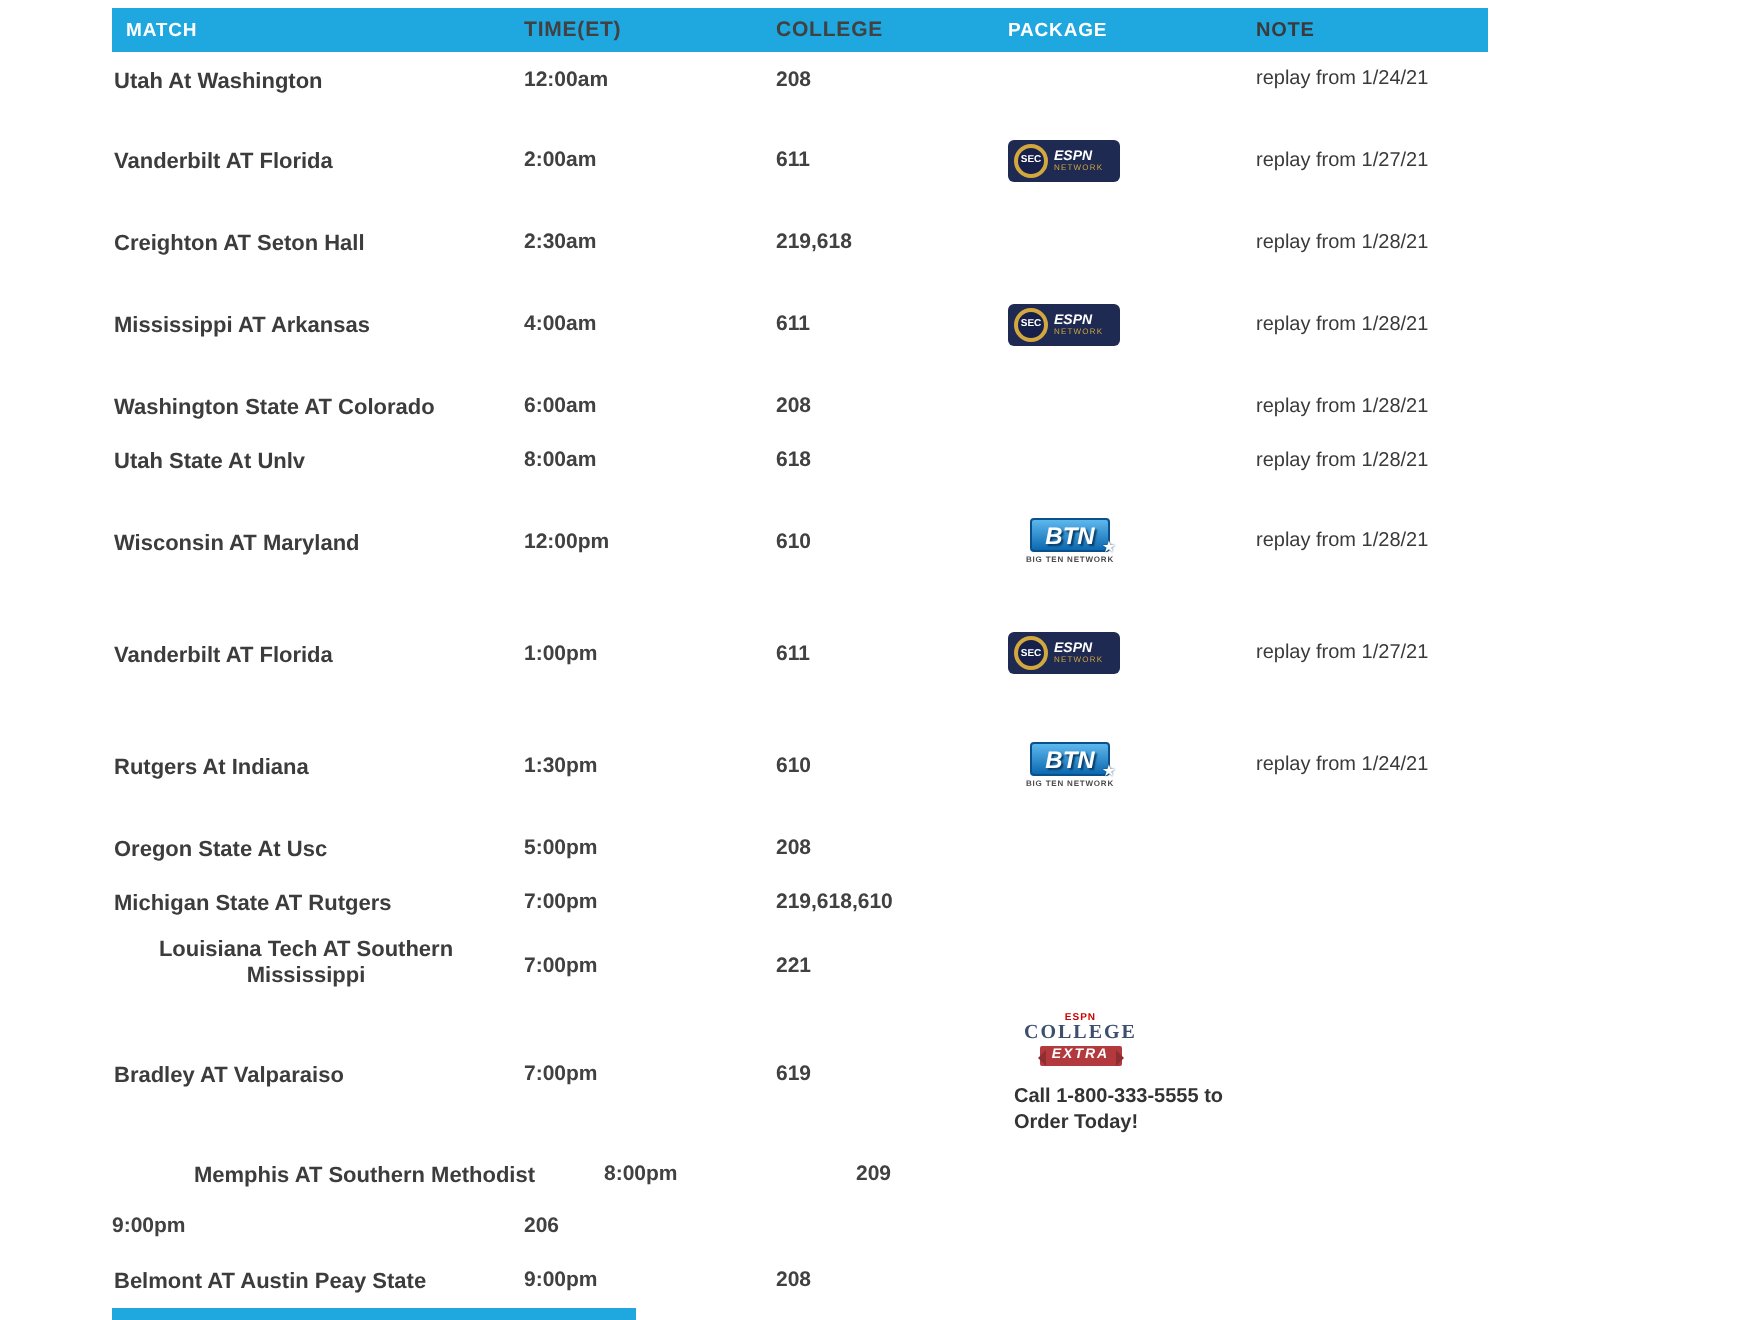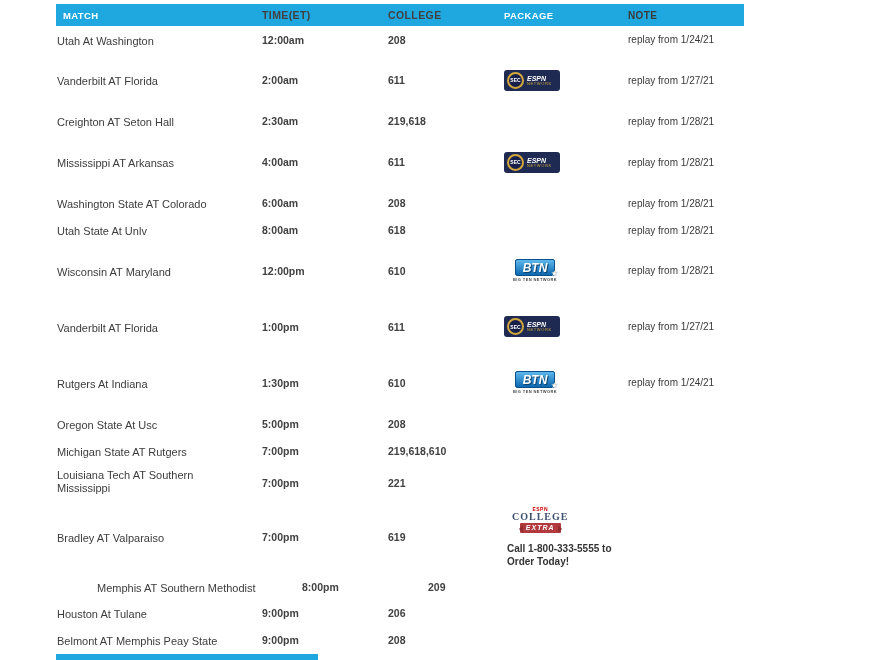--- a/index.html
+++ b/index.html
@@ -10,21 +10,21 @@
   }
   .page{position:relative;width:880px;height:660px;}
   .sched-table{position:absolute;left:56px;top:4px;width:688px;}
   .grid-cols{display:grid;grid-template-columns:206px 126px 116px 124px 116px;}
   .thead{background:var(--header-bg,#1fa7e0);height:22px;align-items:center;}
   .hcell{color:#ffffff;font-weight:bold;font-size:9.5px;letter-spacing:.4px;white-space:nowrap;}
   .thead .c-match{padding-left:7px;}
   .tbody .row{align-items:center;}
   .cell{color:#3f3f3f;}
   .c-match{padding-left:1px;}
-  .match-text{font-weight:normal;font-size:11px;line-height:13px;display:inline-block;max-width:192px;color:#3c3c3c;}
+  .match-text{font-weight:bold;font-size:11px;line-height:13px;display:inline-block;max-width:192px;color:#3c3c3c;text-align:center;}
   .c-time,.c-channel{font-weight:bold;font-size:10.5px;color:#414141;}
   .c-note{font-size:10px;color:#3a3a3a;}
   .c-package{display:flex;flex-direction:column;align-items:flex-start;justify-content:center;}
 
   
   .sec-logo{display:flex;align-items:center;width:56px;height:21px;background:#1e2a52;
     border-radius:3px;padding:0 3px;box-sizing:border-box;}
   .sec-circle{width:13px;height:13px;border-radius:50%;background:#16204a;border:2px solid #d2a73e;
     color:#fff;font-size:5px;font-weight:bold;display:flex;align-items:center;justify-content:center;flex:none;}
   .sec-right{margin-left:3px;display:flex;flex-direction:column;line-height:1;}
@@ -250,32 +250,29 @@
     <div class="cell c-match">
       <span class="match-text">Memphis AT Southern Methodist</span>
     </div>
     <div class="cell c-time">8:00pm</div>
     <div class="cell c-channel">209</div>
     <div class="cell c-package pkg-slot"></div>
     <div class="cell c-note"></div>
   </div>
 
   <div class="row grid-cols" style="min-height: 26px;">
-    <div class="cell c-match">
-      <span class="match-text">Houston At Tulane</span>
-    </div>
     <div class="cell c-time">9:00pm</div>
     <div class="cell c-channel">206</div>
     <div class="cell c-package pkg-slot"></div>
     <div class="cell c-note"></div>
   </div>
 
   <div class="row grid-cols" style="min-height: 27px;">
     <div class="cell c-match">
-      <span class="match-text">Belmont AT Memphis Peay State</span>
+      <span class="match-text">Belmont AT Austin Peay State</span>
     </div>
     <div class="cell c-time">9:00pm</div>
     <div class="cell c-channel">208</div>
     <div class="cell c-package pkg-slot"></div>
     <div class="cell c-note"></div>
   </div>
 </div>
   </div>
   <div class="bottom-bar"></div>
 </div>

